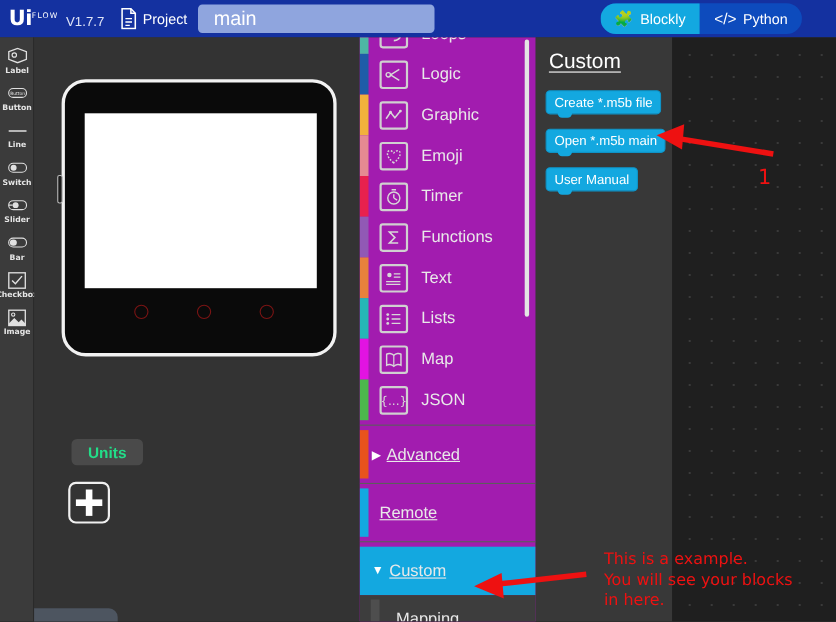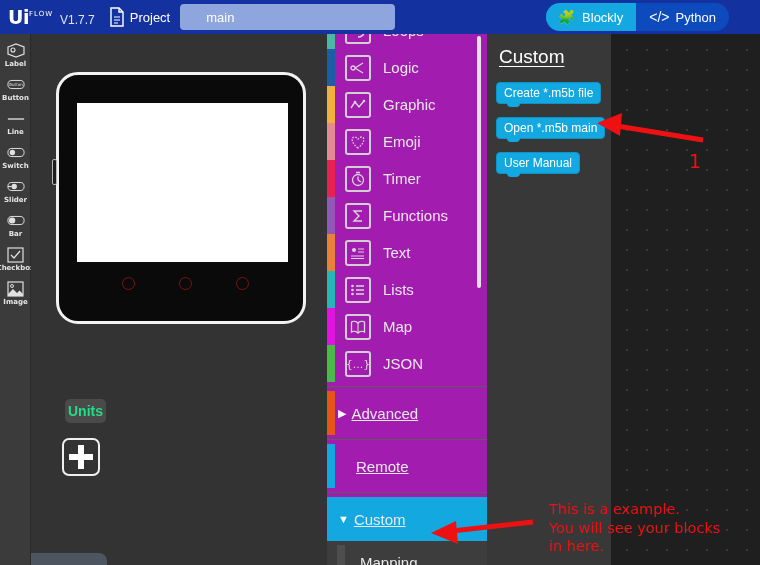--- a/index.html
+++ b/index.html
@@ -29,22 +29,22 @@
   .logo-col { display:flex; flex-direction:row; }
   .version {
     color: #dfe5f6; font-size: 12px; margin-left: 7px; margin-top: 5px;
   }
   .proj-group { display:flex; align-items:center; margin-left: 14px; }
   .doc-icon { width: 16px; height: 20px; position: relative; }
   .proj-label { color: #ffffff; font-size: 13px; margin-left: 5px; }
   .proj-input {
     margin-left: 10px; width: 215px; height: 26px;
     background: #8fa5de; border: none; border-radius: 4px;
-    color: #ffffff; font-size: 13px; font-family: "Liberation Sans", sans-serif;
-    padding-left: 26px; outline: none;
+    color: #ffffff; font-size: 18px; font-family: "Liberation Sans", sans-serif;
+    padding-left: 14px; outline: none;
   }
   .mode-toggle {
     position: absolute; right: 31px; top: 3px;
     height: 28px; display: flex; border-radius: 14px; overflow: hidden;
     background: #0d4bbd;
   }
   .mode-btn {
     display:flex; align-items:center; gap: 6px;
     padding: 0 13px; height: 28px; color: #ffffff; font-size: 13px;
     cursor: pointer;
@@ -86,21 +86,21 @@
   .btn-dot {
     position: absolute; top: 202px; width: 13px; height: 13px;
     border: 1px solid #7a1414; border-radius: 50%;
   }
   .side-nub {
     position: absolute; left: -7px; top: 84px; width: 5px; height: 26px;
     background: #1c1c1c; border: 1px solid #b9b9b9; border-radius: 2px;
   }
   .units-badge {
     position: absolute; left: 34px; top: 365px;
-    background: #4a4a4a; border-radius: 5px; padding: 4px 3px;
+    background: #4a4a4a; border-radius: 5px; padding: 4px 15px;
     color: #22dd88; font-size: 14px; font-weight: bold; cursor: pointer;
   }
   .add-unit-btn {
     position: absolute; left: 31px; top: 404px; width: 38px; height: 38px;
     border: 2px solid #f0f0f0; border-radius: 7px; cursor: pointer;
   }
   .plus-h { position:absolute; left: 5px; top: 14px; width: 24px; height: 6px; background:#fff; }
   .plus-v { position:absolute; left: 14px; top: 5px; width: 6px; height: 24px; background:#fff; }
   .bottom-pill {
     position: absolute; left: 0px; top: 519px; width: 76px; height: 16px;
@@ -438,21 +438,21 @@
     <div class="cat plain">
       <span class="band" style="background:#e8531c;height:44px;"></span>
       <span class="tri">▶</span>
       <span class="clabel">Advanced</span>
     </div>
 
     <div class="sep"></div>
 
     <div class="cat plain">
       <span class="band" style="background:#13a8e0;height:44px;"></span>
-      <span class="clabel" style="margin-left:29px;">Remote</span>
+      <span class="clabel" style="margin-left:18px;">Remote</span>
     </div>
 
     <div class="sep"></div>
 
     <div class="cat plain sel">
       <span class="tri">▼</span>
       <span class="clabel">Custom</span>
     </div>
 
     <div class="cat child">

